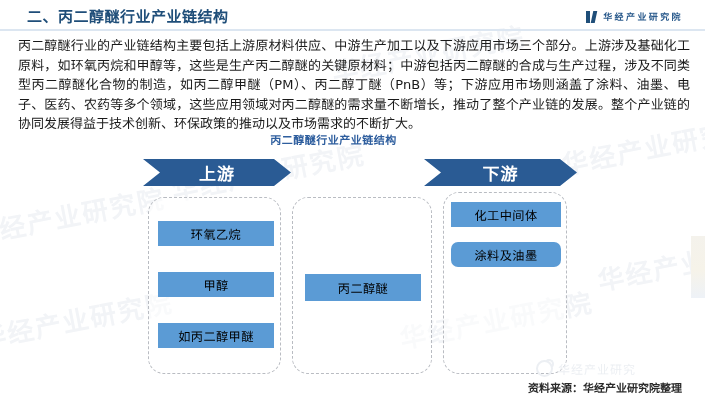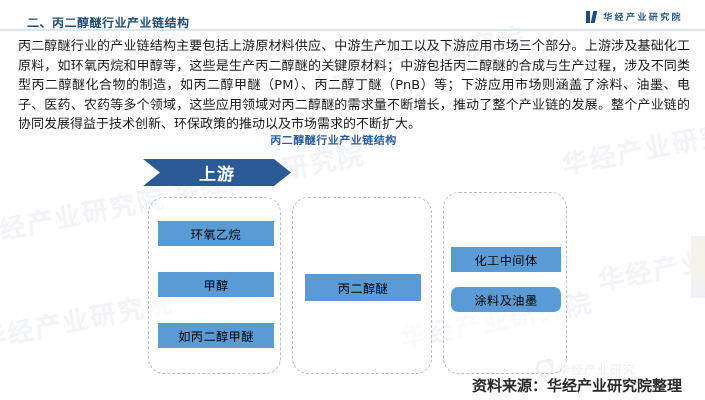--- a/index.html
+++ b/index.html
@@ -43,25 +43,24 @@
     position: absolute;
     left: 0; top: 0;
     width: 705px;
     height: 32px;
     z-index: 3;
   }
   .header-title {
     position: absolute;
     left: 27px;
     top: 5px;
-    font-size: 12px;
+    font-size: 15px;
     font-weight: 700;
     color: #1f4e79;
     letter-spacing: 0.5px;
-    margin-top: 8px;
   }
   .header-brand {
     position: absolute;
     right: 22px;
     top: 10px;
     display: flex;
     align-items: center;
     gap: 6px;
   }
   .brand-mark {
@@ -180,21 +179,21 @@
   
   .col-up  .node { left: 9px; width: 116px; height: 25px; text-align: center; }
   .n-up-1 { top: 23px; }
   .n-up-2 { top: 74px; }
   .n-up-3 { top: 125px; }
 
   
   .col-mid .node { left: 12px; width: 116px; height: 27px; top: 76px; }
 
   
-  .col-down .node { left: 7px; width: 110px; height: 25px; margin-top: 45px; }
+  .col-down .node { left: 7px; width: 110px; height: 25px; }
   .n-dn-1 { top: 9px; }
   .n-dn-2 { top: 49px; border-radius: 7px; }
   .n-dn-3 { top: 89px; }
   .n-dn-4 { top: 129px; }
 
   
   .weibo-wm {
     position: absolute;
     left: 536px;
     top: 360px;
@@ -224,21 +223,21 @@
     border-radius: 50%;
     border-left-color: transparent;
     border-bottom-color: transparent;
   }
 
   
   .source-note {
     position: absolute;
     right: 23px;
     bottom: 5px;
-    font-size: 15px;
+    font-size: 11px;
     color: #2b2b2b;
     font-weight: 700;
     z-index: 5;
   }
 
   
   .edge-deco {
     position: absolute;
     right: 0;
     top: 236px;
@@ -272,20 +271,21 @@
 </div>
 
 <div class="paragraph">丙二醇醚行业的产业链结构主要包括上游原材料供应、中游生产加工以及下游应用市场三个部分。上游涉及基础化工原料，如环氧丙烷和甲醇等，这些是生产丙二醇醚的关键原材料；中游包括丙二醇醚的合成与生产过程，涉及不同类型丙二醇醚化合物的制造，如丙二醇甲醚（PM）、丙二醇丁醚（PnB）等；下游应用市场则涵盖了涂料、油墨、电子、医药、农药等多个领域，这些应用领域对丙二醇醚的需求量不断增长，推动了整个产业链的发展。整个产业链的协同发展得益于技术创新、环保政策的推动以及市场需求的不断扩大。</div>
 
 <div class="figure">
 
   <div class="figure-title">丙二醇醚行业产业链结构</div>
 
   <div class="chevron-band">
     <div class="chevron chev-1">上游</div>
+    <div class="chevron chev-3">下游</div>
   </div>
 
   <div class="col col-up">
     <div class="node n-up-1">环氧乙烷</div>
     <div class="node n-up-2">甲醇</div>
     <div class="node n-up-3">如丙二醇甲醚</div>
   </div>
 
   <div class="col col-mid">
     <div class="node">丙二醇醚</div>

